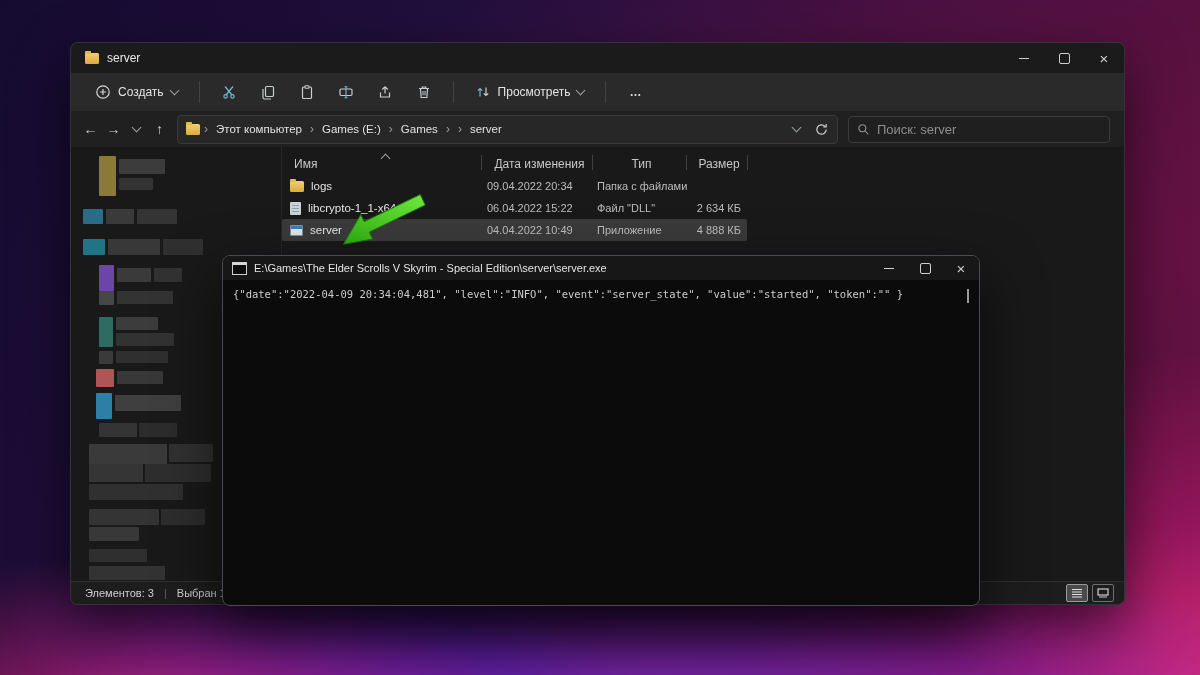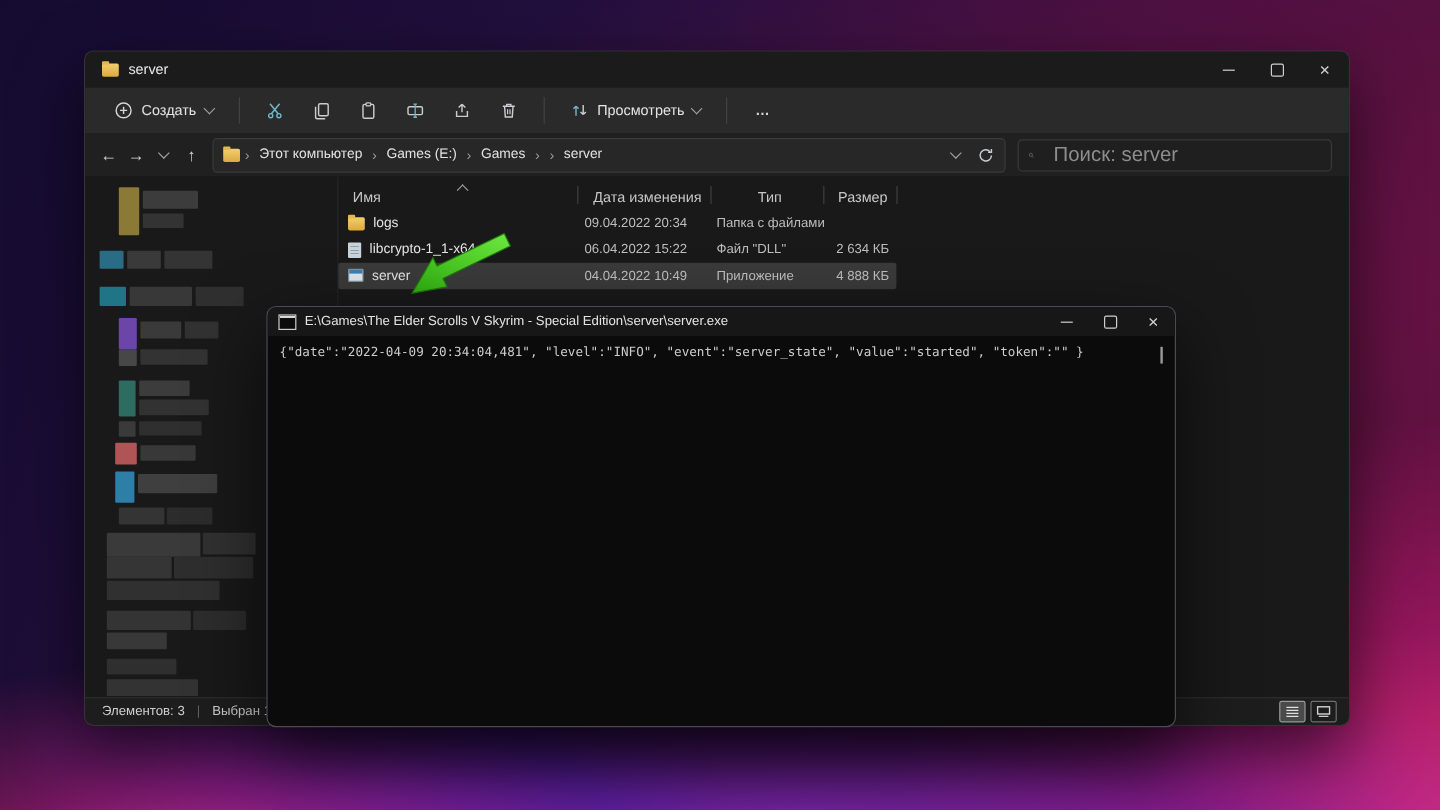--- a/index.html
+++ b/index.html
@@ -34,37 +34,37 @@
   .more{letter-spacing:2px;font-weight:bold;color:#d6d6d6;padding:0 10px;}
   .addr{height:36px;display:flex;align-items:center;padding:0 14px 0 8px;background:#202020;border-bottom:1px solid #141414;}
   .navbtn{width:23px;height:24px;display:flex;align-items:center;justify-content:center;color:#d2d2d2;font-size:14px;}
   .crumbbar{flex:1;height:27px;margin-left:6px;background:#272727;border:1px solid #3a3a3a;border-radius:4px;
     display:flex;align-items:center;padding:0 8px;font-size:11.5px;min-width:0;}
   .crumbbar .spacer{flex:1;}
   .crumb{color:#e2e2e2;padding:2px 4px;white-space:nowrap;}
   .crumb-sep{color:#9a9a9a;padding:0 4px;font-size:12px;}
   .searchbox{width:262px;height:27px;margin-left:10px;background:#1f1f1f;border:1px solid #3a3a3a;border-radius:4px;
     display:flex;align-items:center;padding:0 8px;box-sizing:border-box;}
-  .searchbox input{flex:1;background:transparent;border:0;outline:0;color:#cfcfcf;font-size:17px;
-    font-family:"Liberation Sans",sans-serif;margin-left:14px;}
+  .searchbox input{flex:1;background:transparent;border:0;outline:0;color:#cfcfcf;font-size:13px;
+    font-family:"Liberation Sans",sans-serif;margin-left:5px;}
   .searchbox input::placeholder{color:#8d8d8d;}
   .content{position:absolute;left:0;top:104px;right:0;bottom:22px;background:#191919;display:flex;}
   .sidebar{position:relative;width:210px;border-right:1px solid #262626;overflow:hidden;}
   .blk{position:absolute;border-radius:1px;}
   .filelist{position:relative;flex:1;padding-top:4px;}
   .hdr{position:relative;display:grid;grid-template-columns:200px 110px 94px 61px;height:24px;align-items:end;
     font-size:12px;color:#c7c7c7;}
   .hdr .hc{padding:0 0 4px 12px;}
   .hdr .hc.m{padding-left:5px;text-align:center;}
   .hdr .caret{position:absolute;left:100px;top:1px;}
   .hdiv{position:absolute;top:4px;width:1px;height:15px;background:#3f3f3f;}
   .frow{display:grid;grid-template-columns:200px 110px 94px 61px;height:22px;align-items:center;width:465px;
     border-radius:2px;font-size:11.5px;color:#e3e3e3;}
   .frow.sel{background:#3a3a3a;}
-  .cell.name{display:flex;align-items:flex-start;gap:7px;padding-left:8px;}
+  .cell.name{display:flex;align-items:center;gap:7px;padding-left:8px;}
   .cell.meta{font-size:11px;color:#bdbdbd;padding-left:5px;white-space:nowrap;}
   .cell.size{text-align:right;padding-right:6px;}
   .fi{display:inline-block;position:relative;flex:0 0 auto;}
   .fi-folder{width:14px;height:11px;background:linear-gradient(#f3cf6e,#dca940);border-radius:1.5px;margin-top:1px;}
   .fi-folder::before{content:"";position:absolute;top:-2px;left:0;width:6px;height:3px;background:#e5b84e;border-radius:1px 1px 0 0;}
   .fi-dll{width:11px;height:13px;background:#c9d3da;border-radius:1px;}
   .fi-dll::before{content:"";position:absolute;left:2px;right:2px;top:3px;height:7px;
     background:repeating-linear-gradient(180deg,#8ea0aa 0 1px,rgba(0,0,0,0) 1px 3px);}
   .fi-exe{width:13px;height:11px;background:#dde6ea;border:1px solid #7e909c;border-radius:1px;box-sizing:border-box;}
   .fi-exe::before{content:"";position:absolute;left:0;right:0;top:0;height:3px;background:#3d7fb5;}

